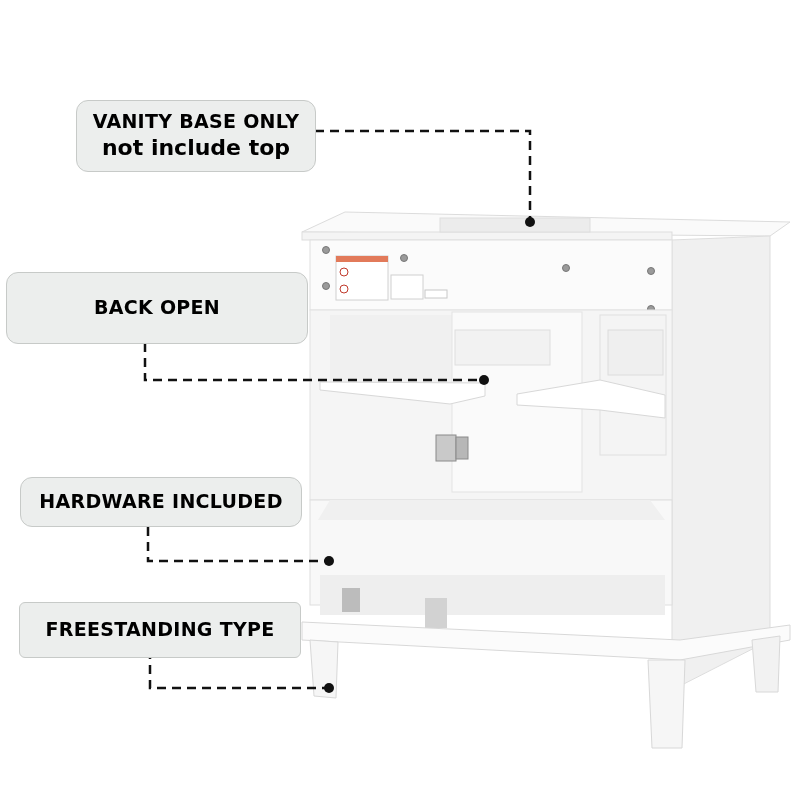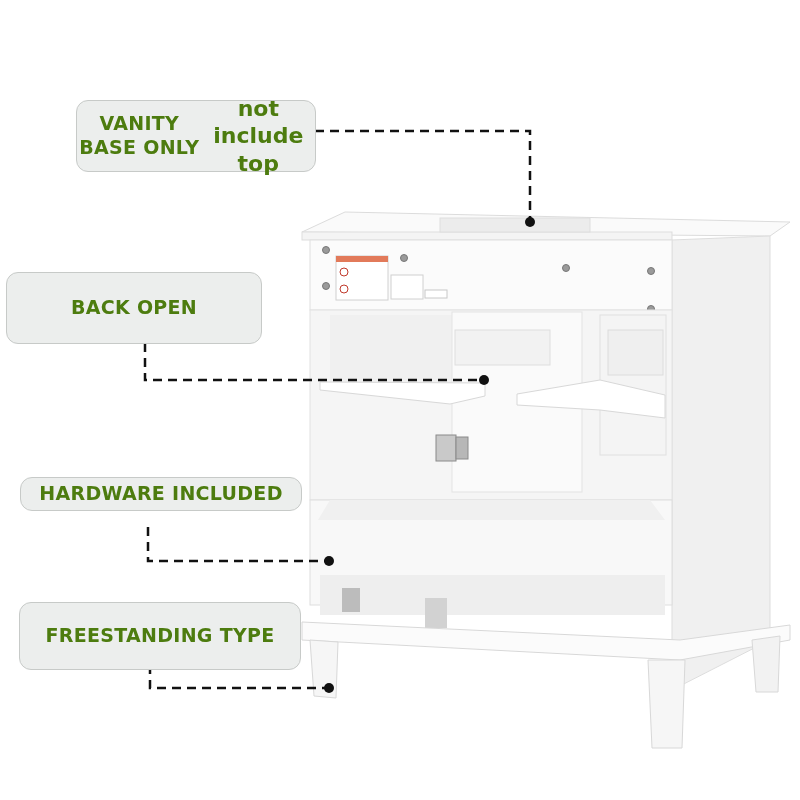--- a/index.html
+++ b/index.html
@@ -1,17 +1,17 @@
 <!DOCTYPE html>
 <html><head>
 <meta charset="utf-8">
 <style>
   html,body{margin:0;padding:0;background:#fff;}
   body{width:800px;height:800px;position:relative;overflow:hidden;font-family:"DejaVu Sans","Liberation Sans",sans-serif;}
-  .label{position:absolute;background:#eceeed;border:1.5px solid #c7cac8;border-radius:12px;box-sizing:border-box;text-align:center;color:#4d7c0f;display:flex;flex-direction:row;justify-content:center;align-items:center;}
+  .label{position:absolute;background:#eceeed;border:1.5px solid #c7cac8;border-radius:12px;box-sizing:border-box;text-align:center;color:#000000;display:flex;flex-direction:column;justify-content:center;align-items:center;}
   .label .l1{font-weight:bold;font-size:19px;letter-spacing:0.3px;line-height:1.25;}
   .label .l2{font-weight:bold;font-size:22px;line-height:1.25;}
   svg{position:absolute;left:0;top:0;}
 </style>
 </head>
 <body>
 
 <svg width="800" height="800" viewBox="0 0 800 800">
 
   <polygon points="302,232 345,212 790,222 770,236" fill="#fafafa" stroke="#dcdcdc" stroke-width="1"></polygon>
@@ -81,23 +81,23 @@
     <circle cx="329" cy="561" r="5"></circle>
     <circle cx="329" cy="688" r="5"></circle>
   </g>
 </svg>
 
 <div class="label" style="left:76px;top:100px;width:240px;height:72px;">
   <span class="l1">VANITY BASE ONLY</span>
   <span class="l2">not include top</span>
 </div>
 
-<div class="label" style="left:6px;top:272px;width:256px;height:72px;">
+<div class="label" style="left:6px;top:272px;width:302px;height:72px;">
   <span class="l1">BACK OPEN</span>
 </div>
 
-<div class="label" style="left:20px;top:477px;width:282px;height:34px;">
+<div class="label" style="left:20px;top:477px;width:282px;height:50px;">
   <span class="l1">HARDWARE INCLUDED</span>
 </div>
 
-<div class="label" style="left:19px;top:602px;width:282px;height:68px;">
+<div class="label" style="left:19px;top:602px;width:282px;height:56px;border-radius:6px;">
   <span class="l1">FREESTANDING TYPE</span>
 </div>
 
 </body></html>

